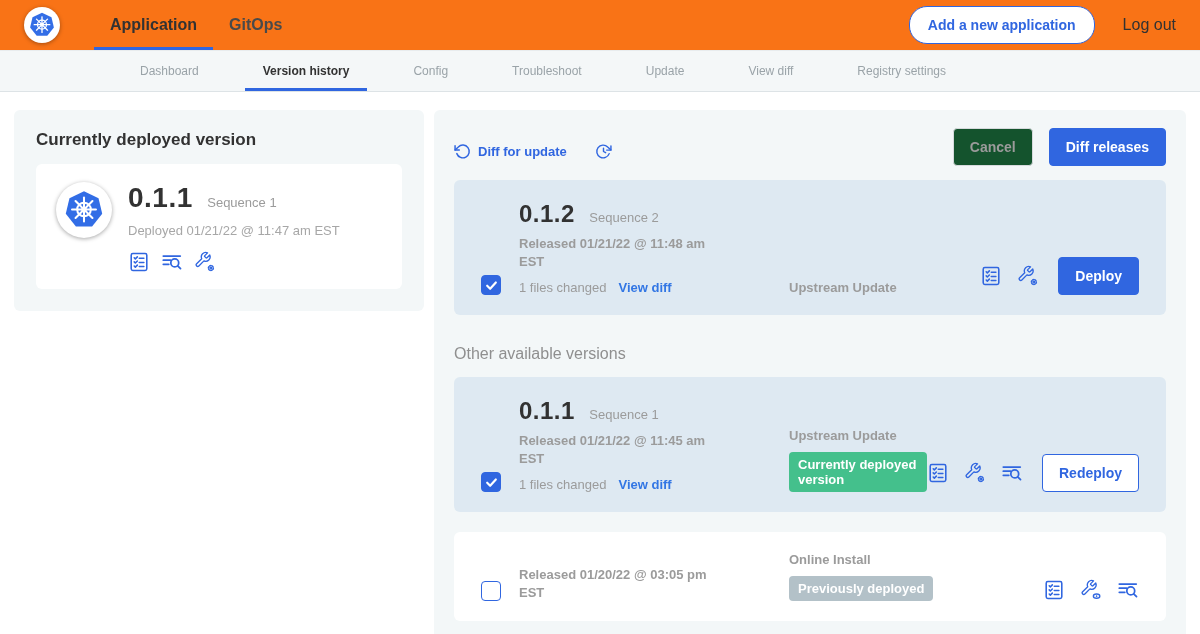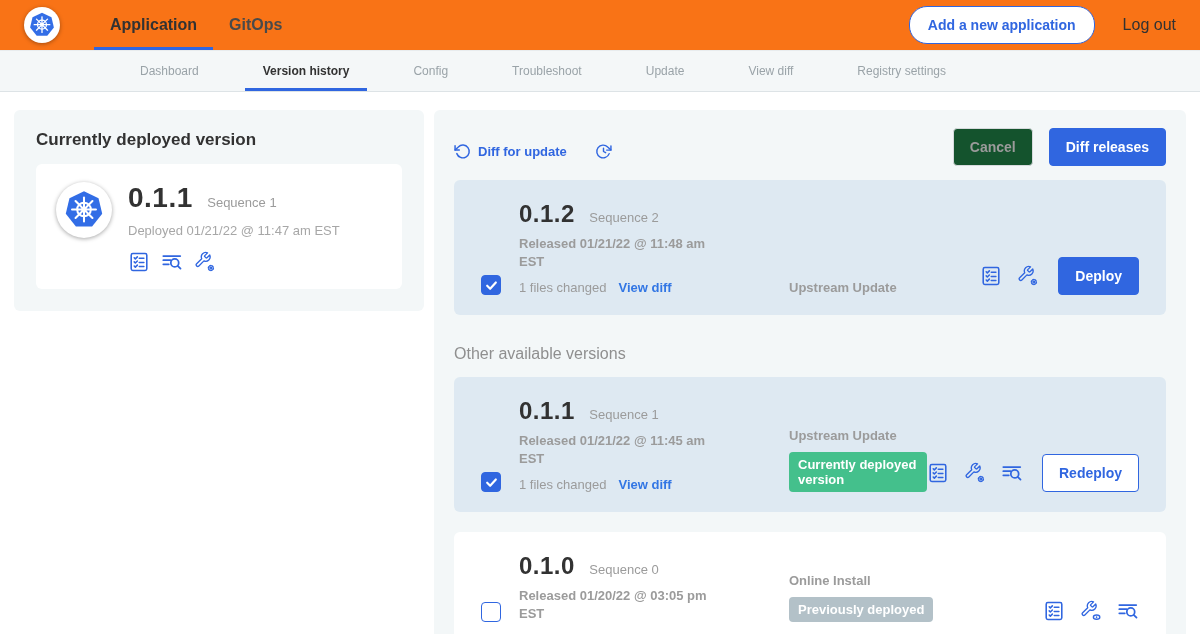--- a/index.html
+++ b/index.html
@@ -318,24 +318,20 @@
             <line x1="18.2" y1="16.2" x2="21.3" y2="19.3"></line>
           </svg>
         </span>
         <button class="btn outline">Redeploy</button>
       </div>
     </div>
 
     <div class="version-card white" style="margin-top:20px;">
       <div class="checkbox"></div>
       <div class="vinfo">
-        <div>
-          <span class="vnum">0.1.0</span>
-          <span class="seq">Sequence 0</span>
-        </div>
         <div class="released">Released 01/20/22 @ 03:05 pm EST</div>
       </div>
       <div class="vsource">
         <div class="source-label">Online Install</div>
         <span class="badge gray">Previously deployed</span>
       </div>
       <div class="vactions">
         <span class="icon22">
           <svg viewBox="0 0 24 24" fill="none" stroke="#3066e0" stroke-width="1.7" stroke-linecap="round" stroke-linejoin="round">
             <rect x="3.5" y="2.8" width="17" height="18.4" rx="1.8"></rect>

